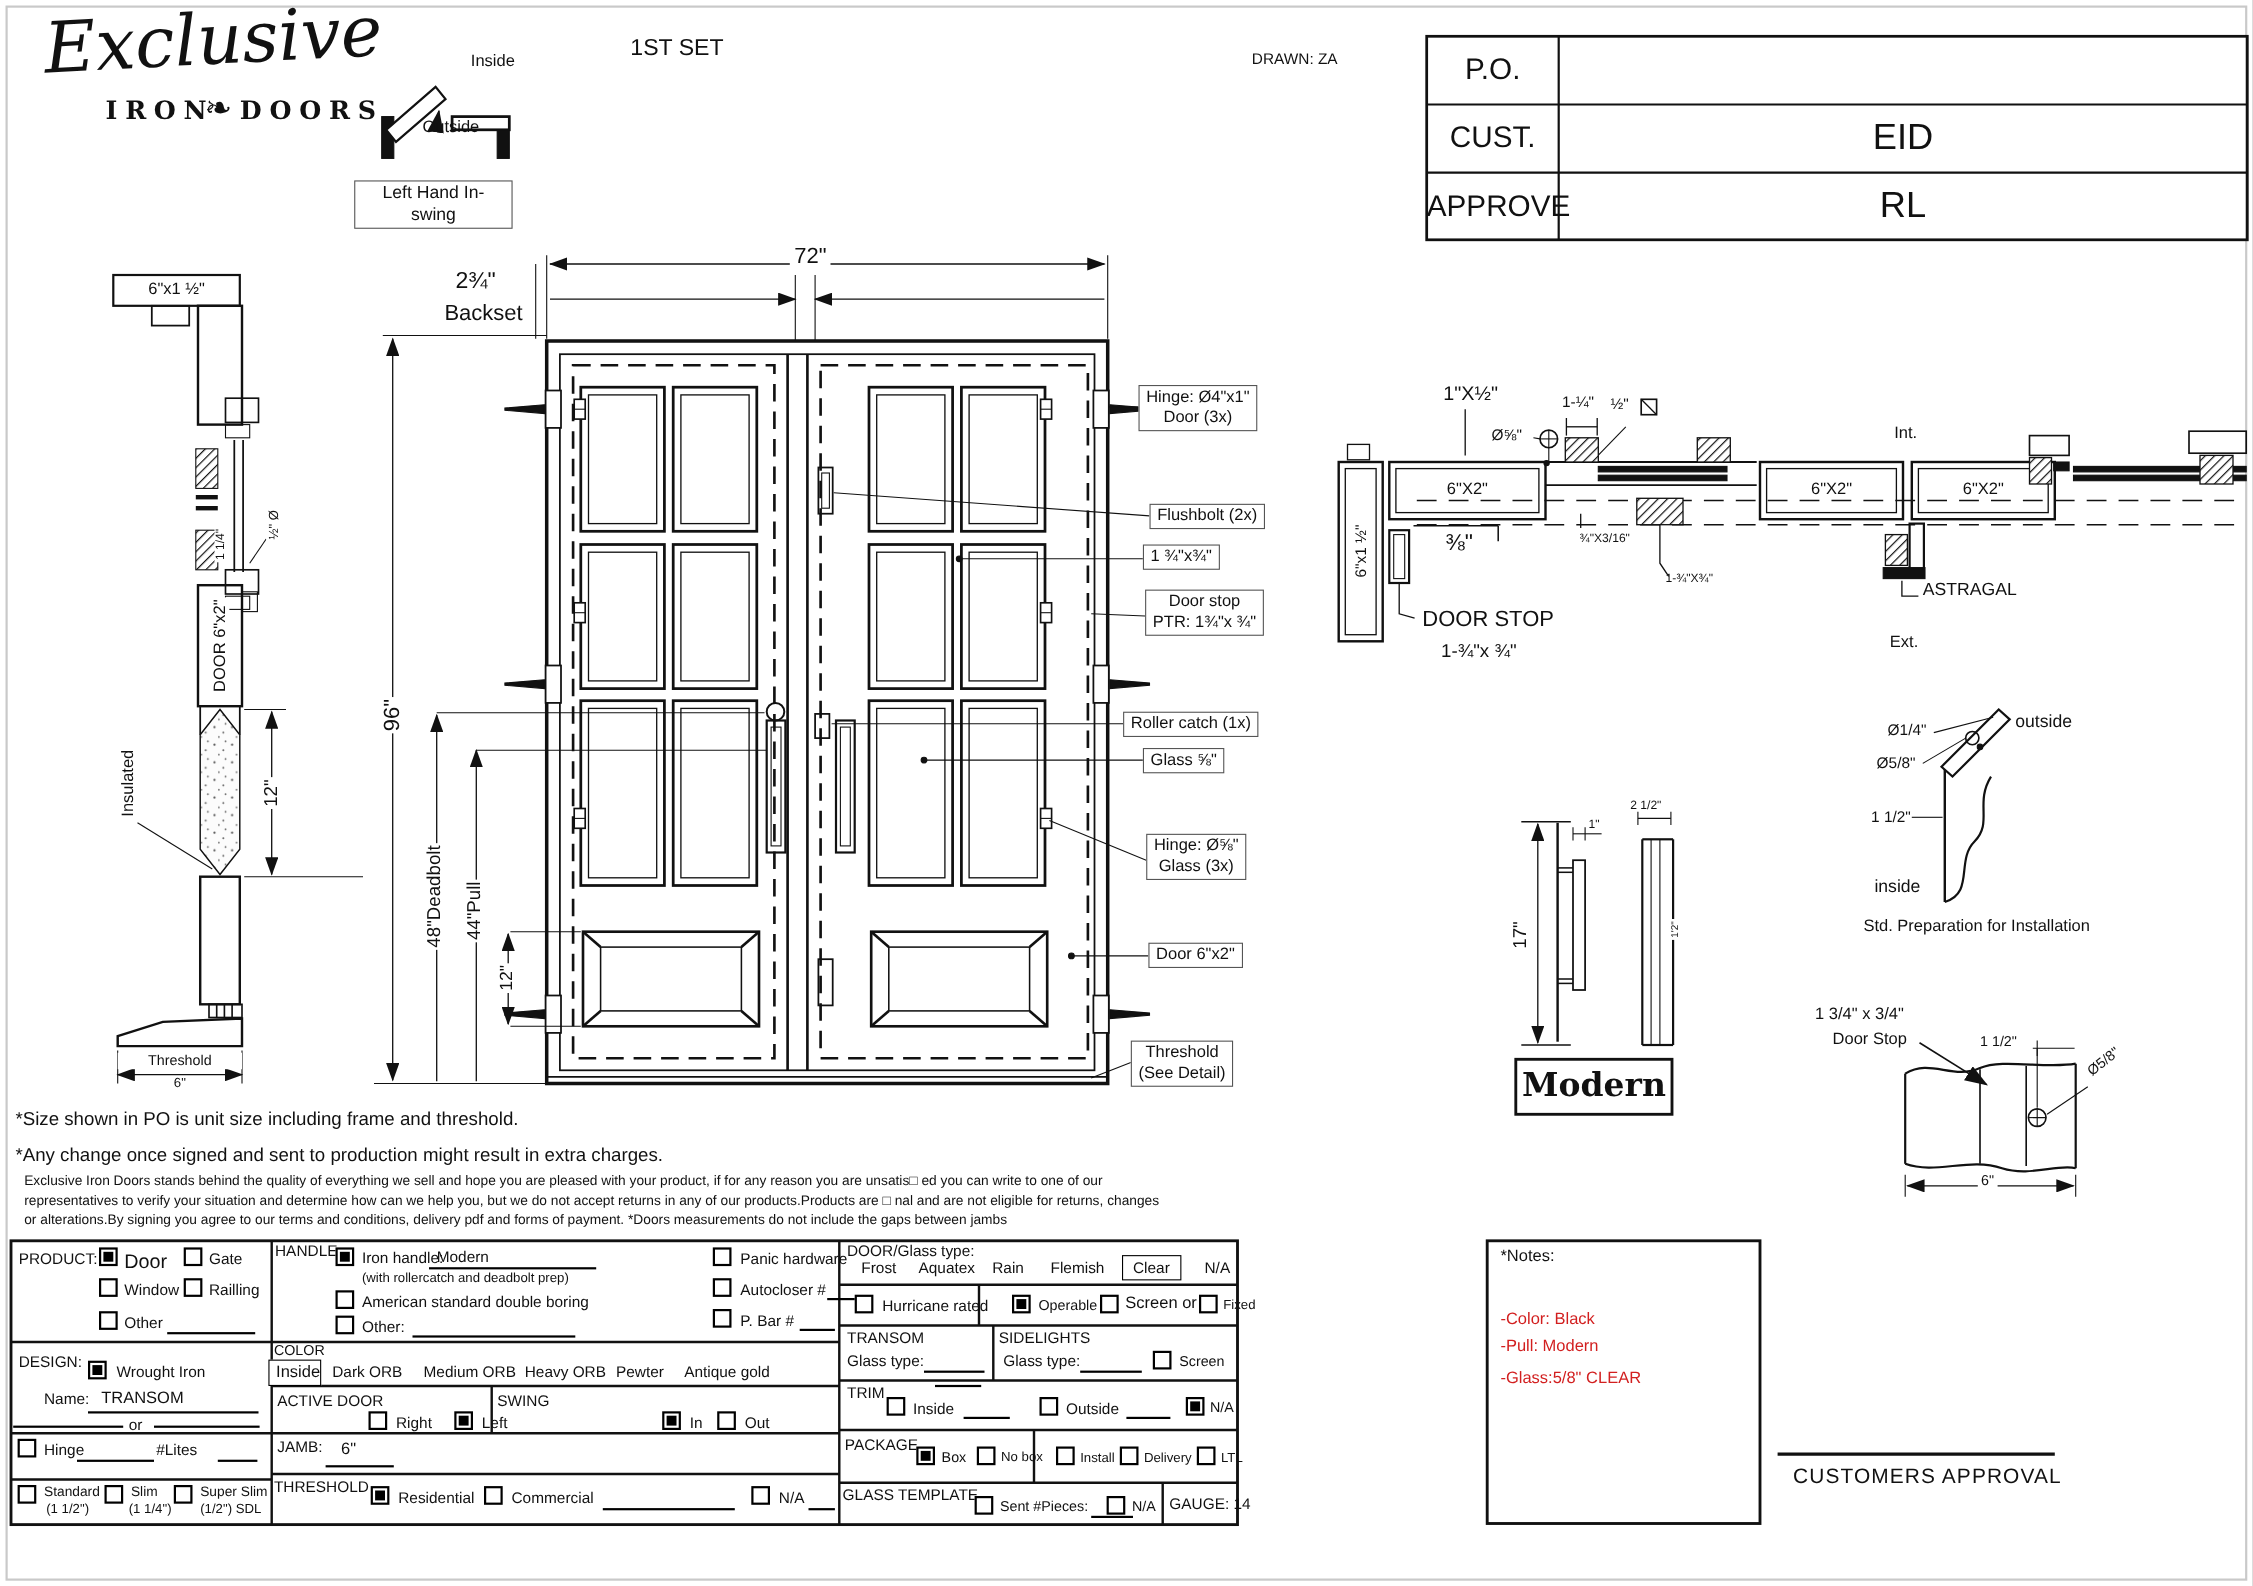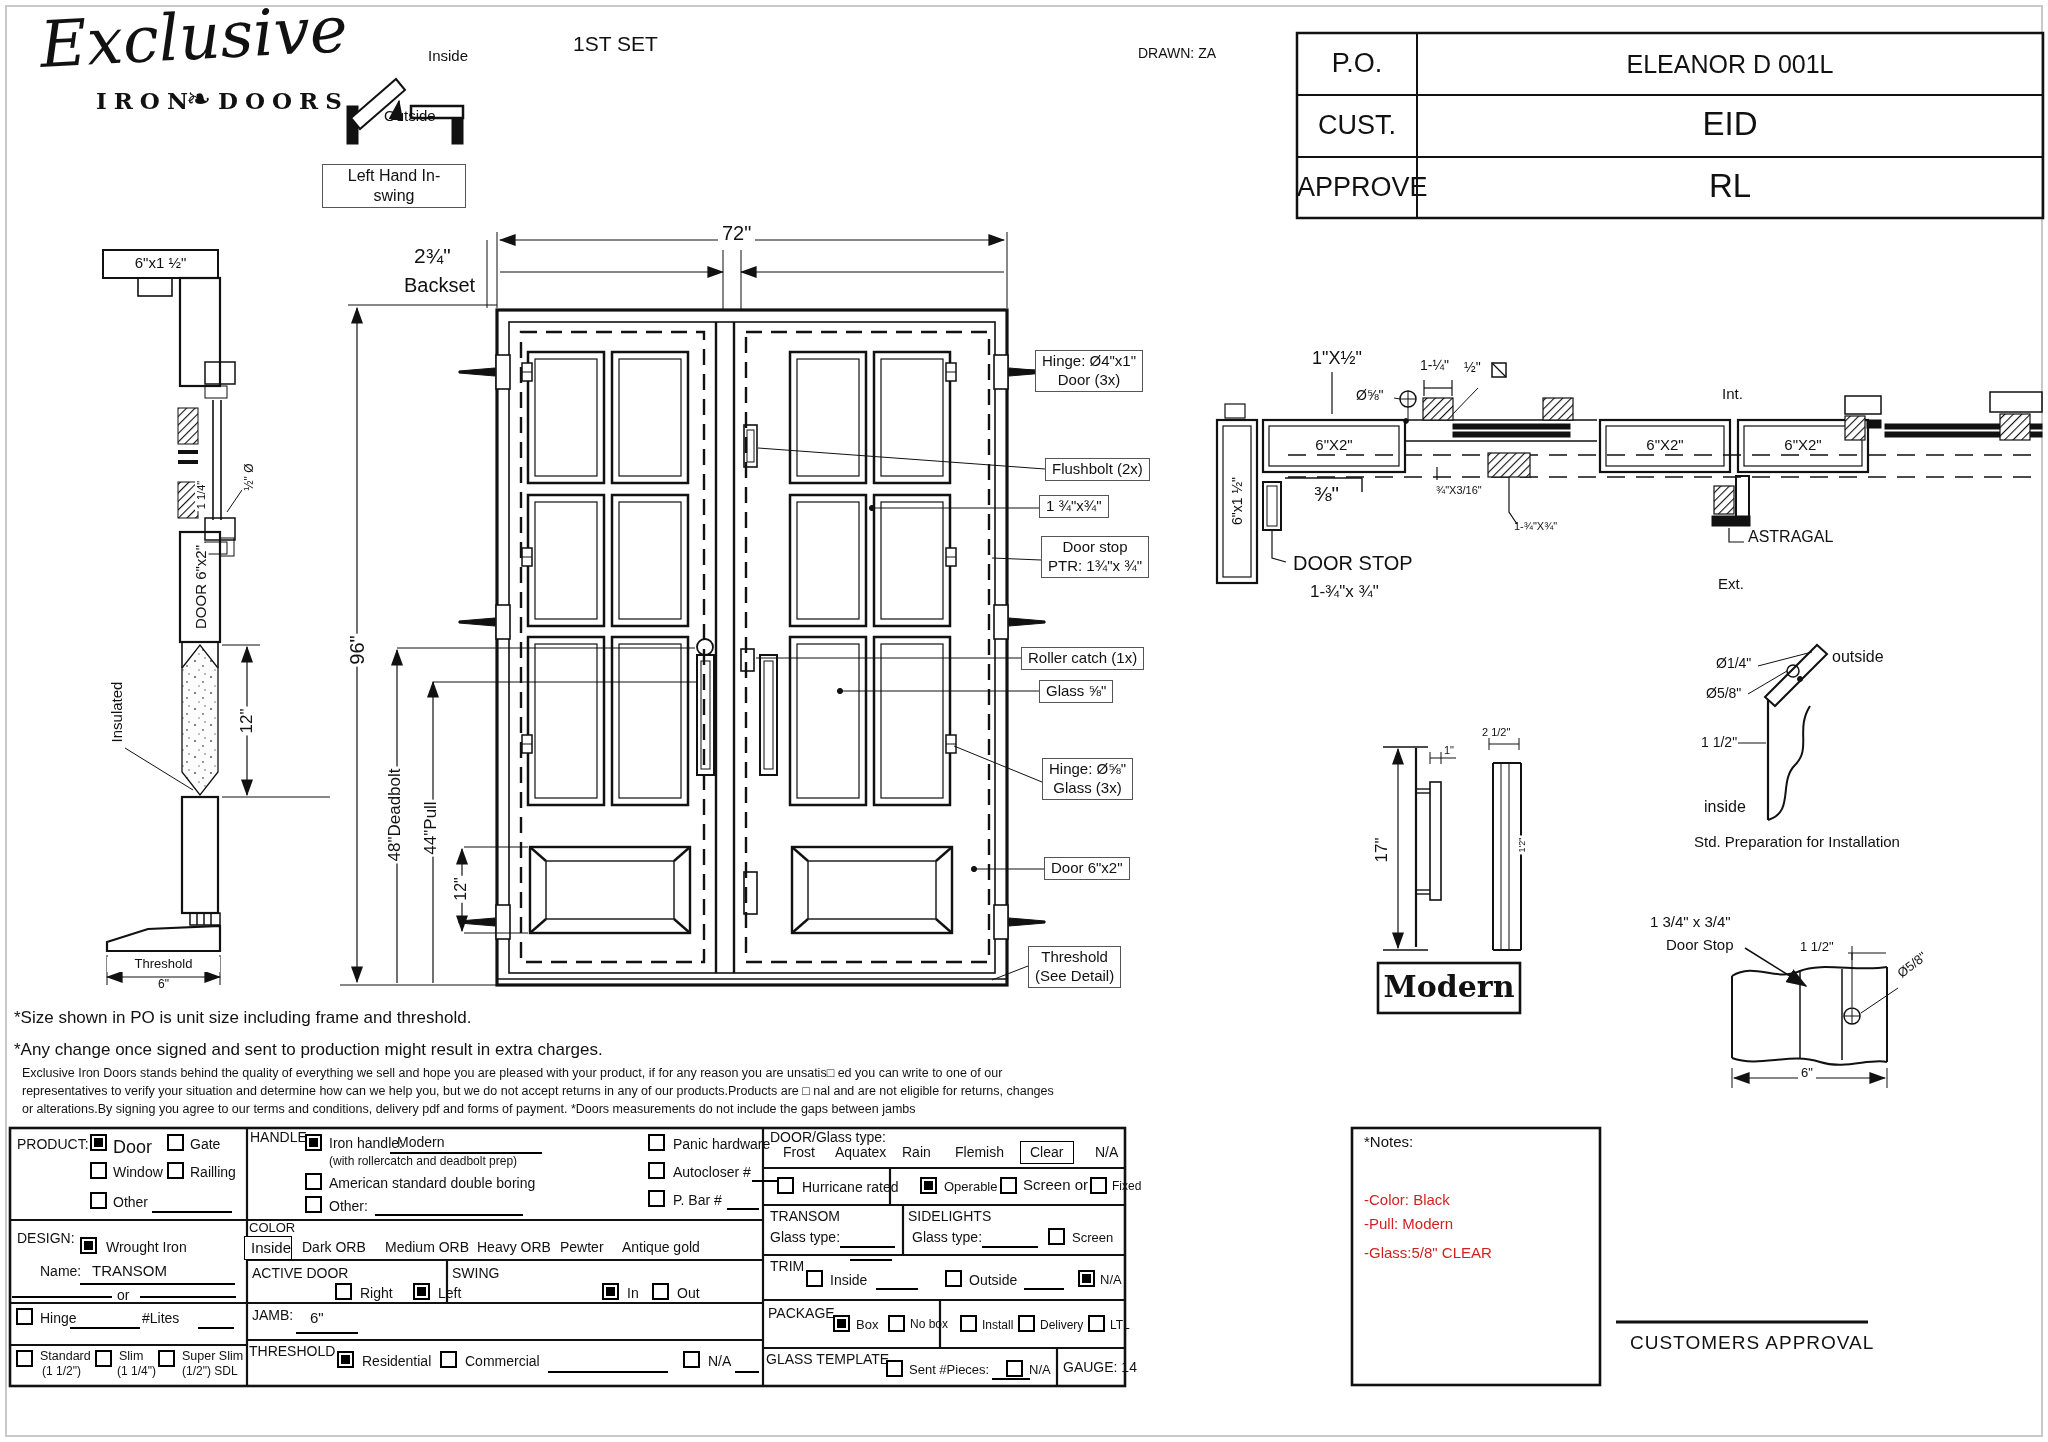--- a/index.html
+++ b/index.html
@@ -346,21 +346,20 @@
 <div class="t serif" style="left:218px;top:88px;font-size:23px;letter-spacing:7px;font-weight:bold">DOORS</div>
 
 <div class="t" style="left:428px;top:48px;font-size:15px">Inside</div>
 <div class="t" style="left:384px;top:108px;font-size:15px">Outside</div>
 <div class="co" style="left:322px;top:164px;width:130px;font-size:16px">Left Hand In-swing</div>
 
 <div class="t" style="left:573px;top:32px;font-size:21px">1ST SET</div>
 <div class="t" style="left:1138px;top:46px;font-size:14px">DRAWN: ZA</div>
 
 <div class="t" style="left:1297px;top:48px;width:120px;text-align:center;font-size:27px">P.O.</div>
-<div class="t" style="left:1417px;top:50px;width:626px;text-align:center;font-size:25px">ELEANOR D 001L</div>
 <div class="t" style="left:1297px;top:110px;width:120px;text-align:center;font-size:27px">CUST.</div>
 <div class="t" style="left:1417px;top:106px;width:626px;text-align:center;font-size:33px">EID</div>
 <div class="t" style="left:1297px;top:172px;width:120px;text-align:center;font-size:27px">APPROVE</div>
 <div class="t" style="left:1417px;top:168px;width:626px;text-align:center;font-size:33px">RL</div>
 
 <div class="t" style="left:103px;top:255px;width:115px;text-align:center;font-size:15px">6"x1 ½"</div>
 <div class="rt" style="left:200px;top:587px;font-size:15px">DOOR 6"x2"</div>
 <div class="rt" style="left:116px;top:712px;font-size:15px">Insulated</div>
 <div class="rt" style="left:201px;top:495px;font-size:11px">1 1/4"</div>
 <div class="rt" style="left:249px;top:477px;font-size:12px">½" Ø</div>

